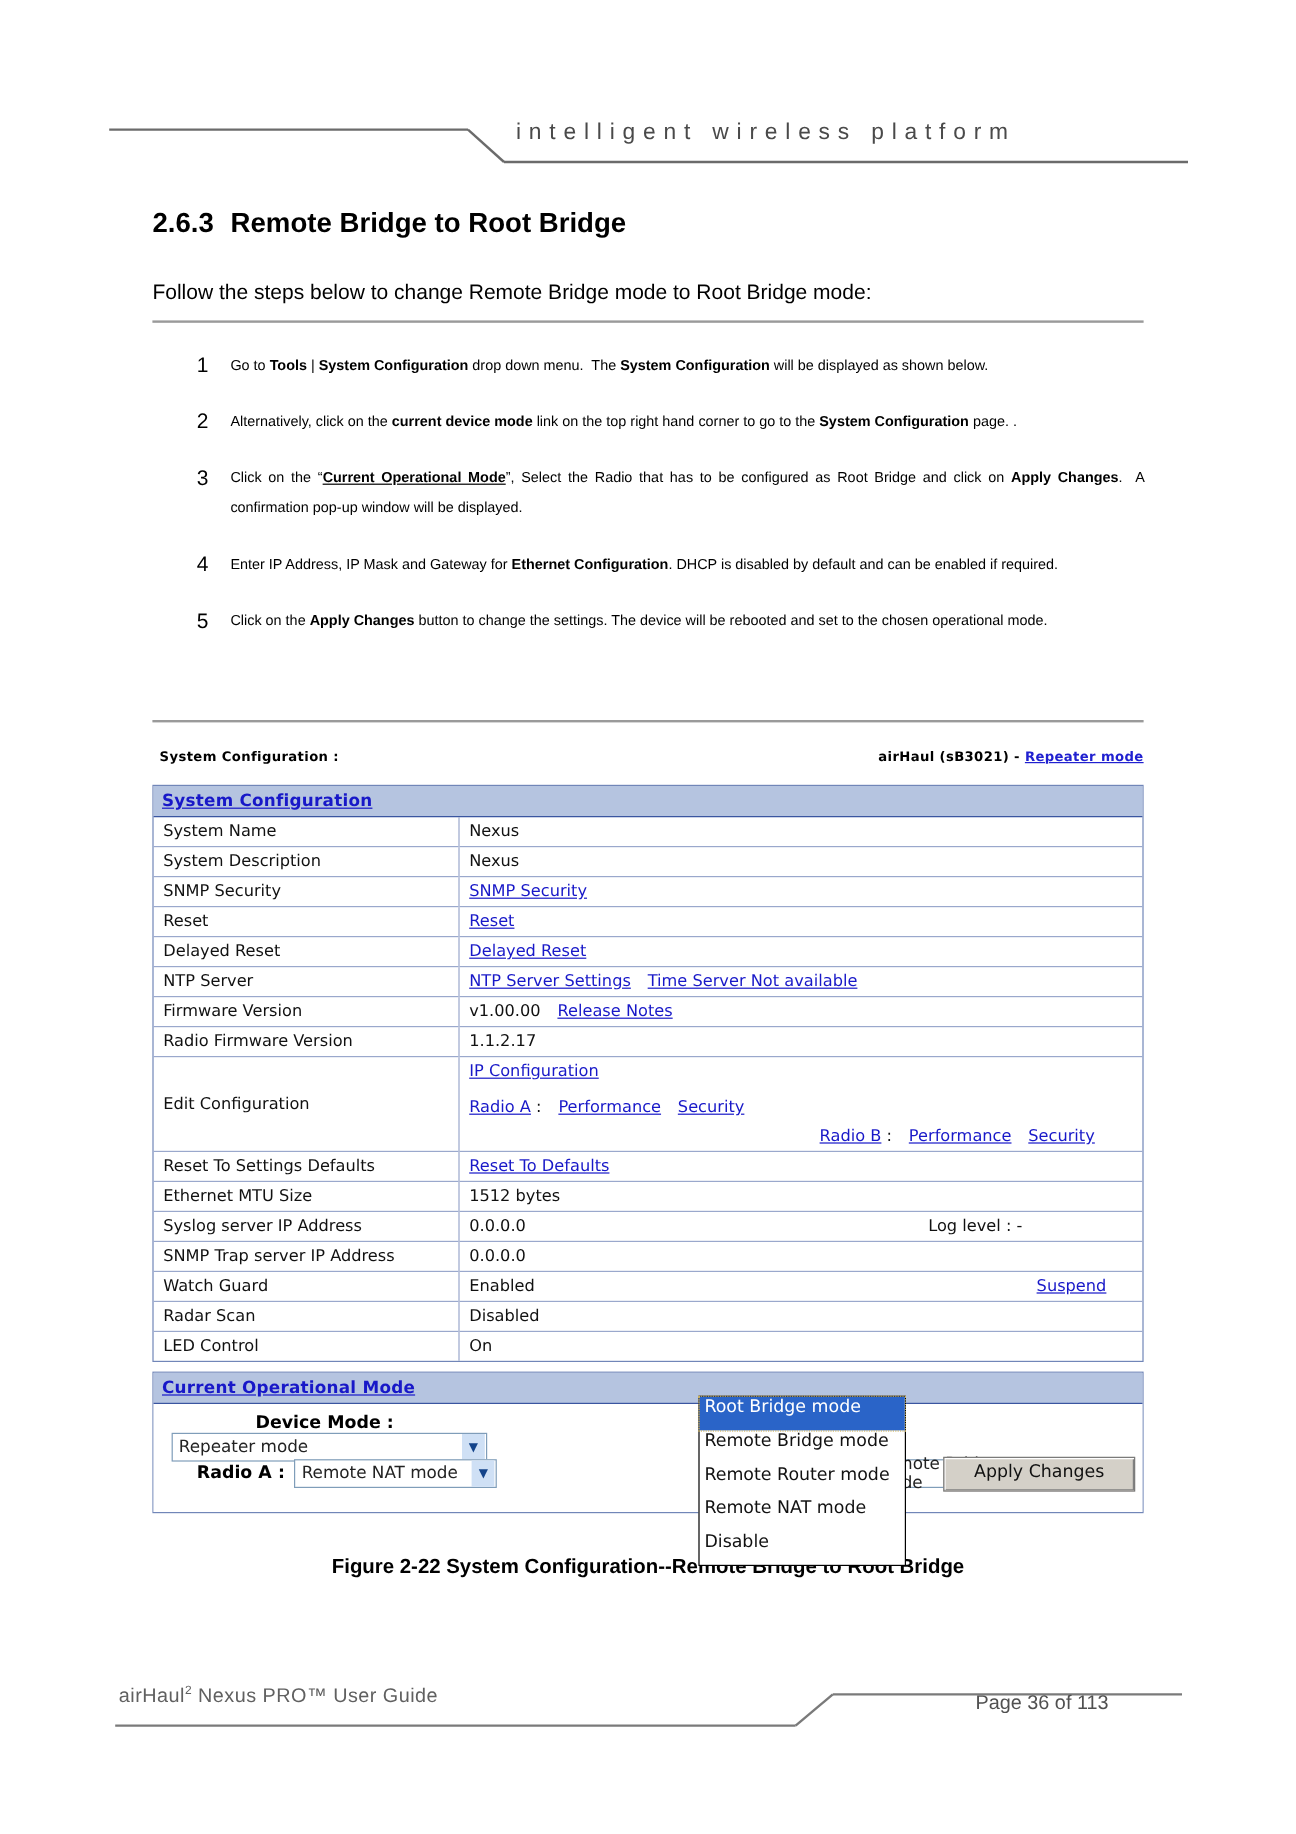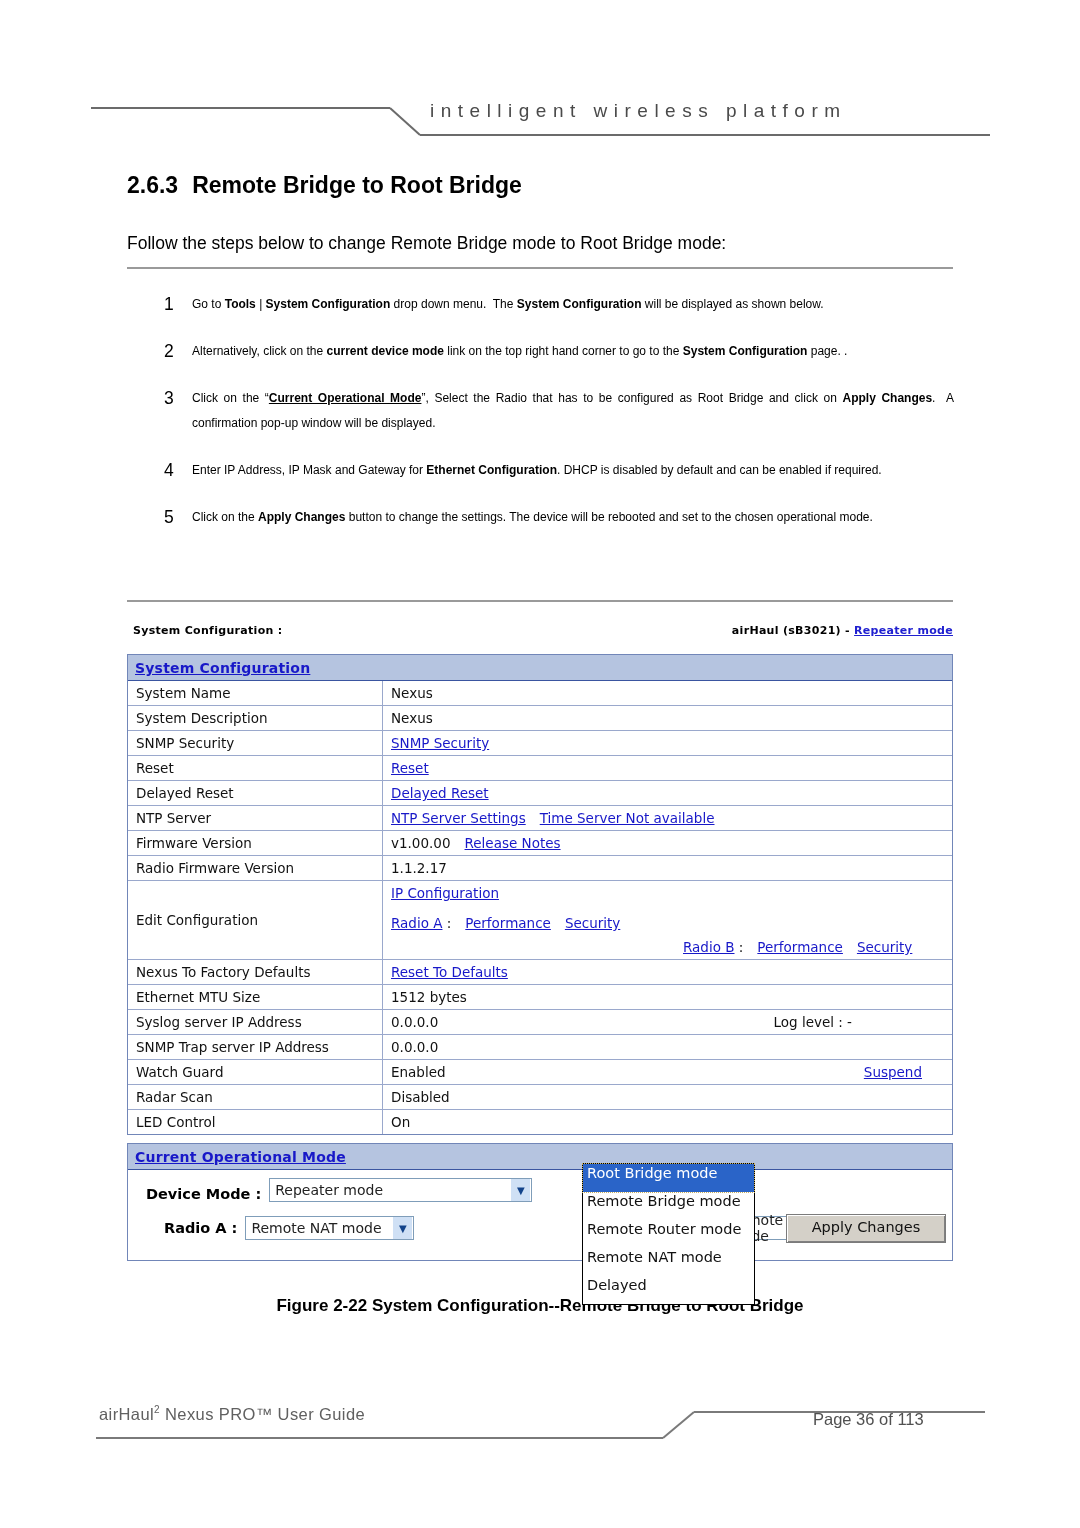--- a/index.html
+++ b/index.html
@@ -68,21 +68,21 @@
   td.val a{color:#1818c8;text-decoration:underline;}
   .val-row{display:flex;justify-content:space-between;align-items:center;}
   .editcfg-line2{margin-top:14px;display:flex;}
   .editcfg-line2 .grpA{width:292px;white-space:nowrap;}
   .editcfg-line2 .grpB{white-space:nowrap;margin-top:24px;}
   .sp{display:inline-block;width:14px;}
 
   
   #opmode-panel{margin-top:8px;}
   #opmode-body{padding:10px 0 8px 0;position:relative;height:72px;background:#fff;}
-  .row-dm{position:absolute;left:18px;top:8px;display:flex;align-items:flex-end;}
+  .row-dm{position:absolute;left:7px;top:8px;display:flex;align-items:center;flex-direction:column;}
   .row-radio{position:absolute;left:8px;top:46px;width:810px;display:flex;align-items:center;}
   .fld-label{font-size:14.5px;font-weight:bold;font-family:"DejaVu Sans", sans-serif;
     white-space:nowrap;}
   .sel{
     border:1px solid #7f9db9;background:#fff;height:24px;
     display:inline-flex;align-items:center;justify-content:space-between;
     font-size:14px;font-family:"DejaVu Sans", sans-serif;color:#222;
     padding:0 0 0 5px;box-sizing:border-box;
   }
   .sel .arrow{
@@ -215,21 +215,21 @@
             <td class="lbl">Edit Configuration</td>
             <td class="val">
               <div><a href="#">IP Configuration</a></div>
               <div class="editcfg-line2">
                 <span class="grpA"><a href="#">Radio A</a> :<span class="sp"></span><a href="#">Performance</a><span class="sp"></span><a href="#">Security</a></span>
                 <span class="grpB"><a href="#">Radio B</a> :<span class="sp"></span><a href="#">Performance</a><span class="sp"></span><a href="#">Security</a></span>
               </div>
             </td>
           </tr>
           <tr>
-            <td class="lbl">Nexus To Factory Defaults</td>
+            <td class="lbl">Reset To Settings Defaults</td>
             <td class="val"><a href="#">Reset To Defaults</a></td>
           </tr>
           <tr>
             <td class="lbl">Ethernet MTU Size</td>
             <td class="val"><span>1512 bytes</span></td>
           </tr>
           <tr>
             <td class="lbl">Syslog server IP Address</td>
             <td class="val">
               <div class="val-row">
@@ -292,21 +292,21 @@
           </span>
         </span>
 
         <span id="apply-changes">Apply Changes</span>
 
         <div id="dropdown-list">
             <div class="opt selected">Root Bridge mode</div>
             <div class="opt">Remote Bridge mode</div>
             <div class="opt">Remote Router mode</div>
             <div class="opt">Remote NAT mode</div>
-            <div class="opt">Delayed</div>
+            <div class="opt">Disable</div>
           </div>
       </div>
 
     </div>
   </div>
 </div>
 
 <div id="fig-caption">Figure 2-22 System Configuration--Remote Bridge to Root Bridge</div>
 
 <svg id="footer-graphic" viewBox="0 0 1080 48" width="1080" height="48" preserveAspectRatio="none">

